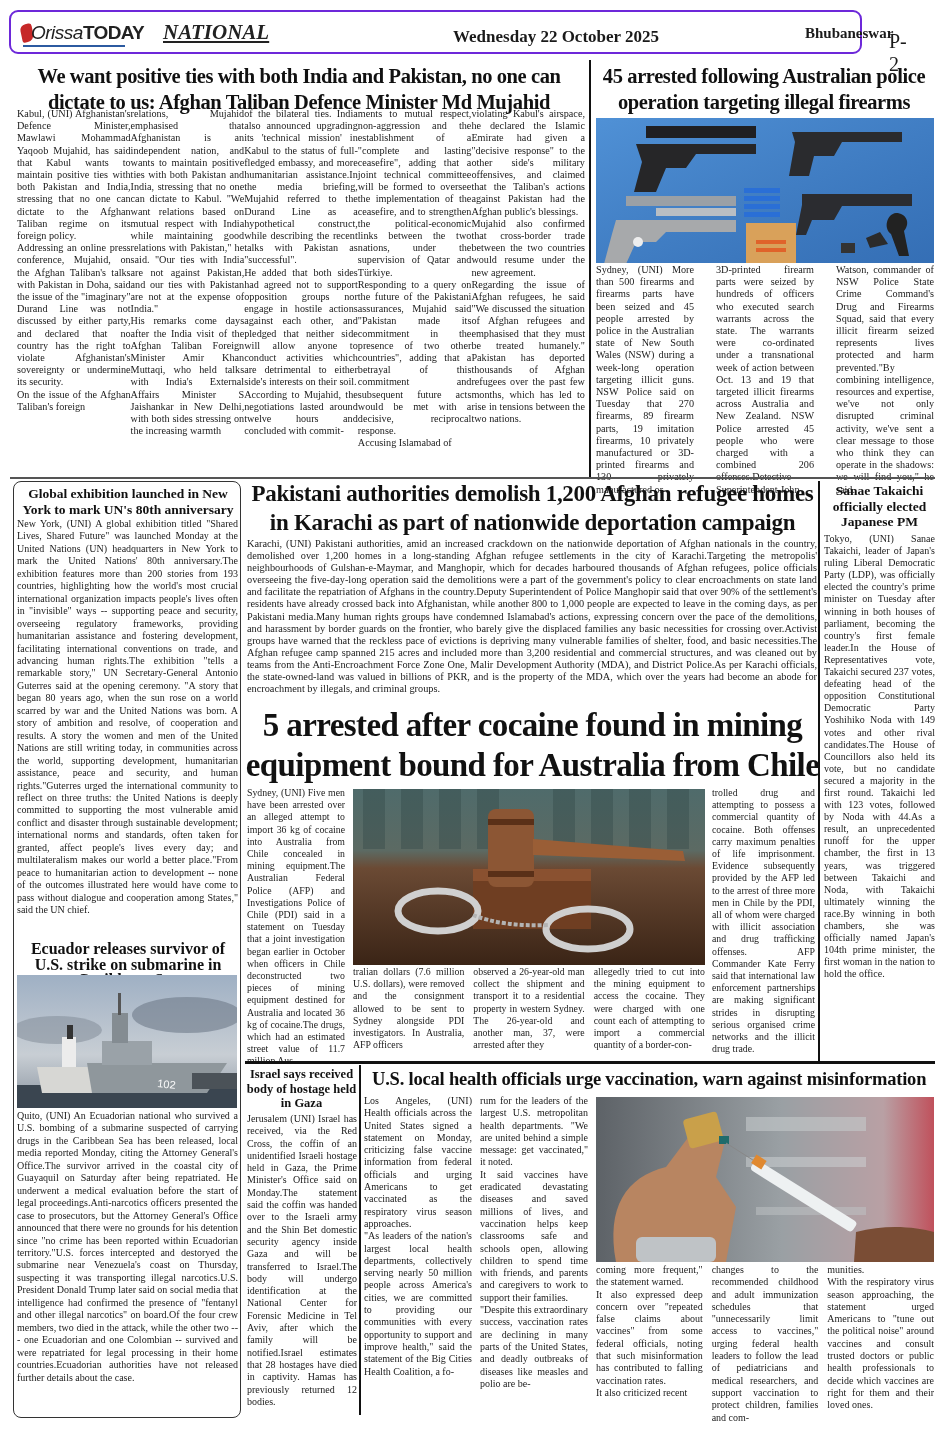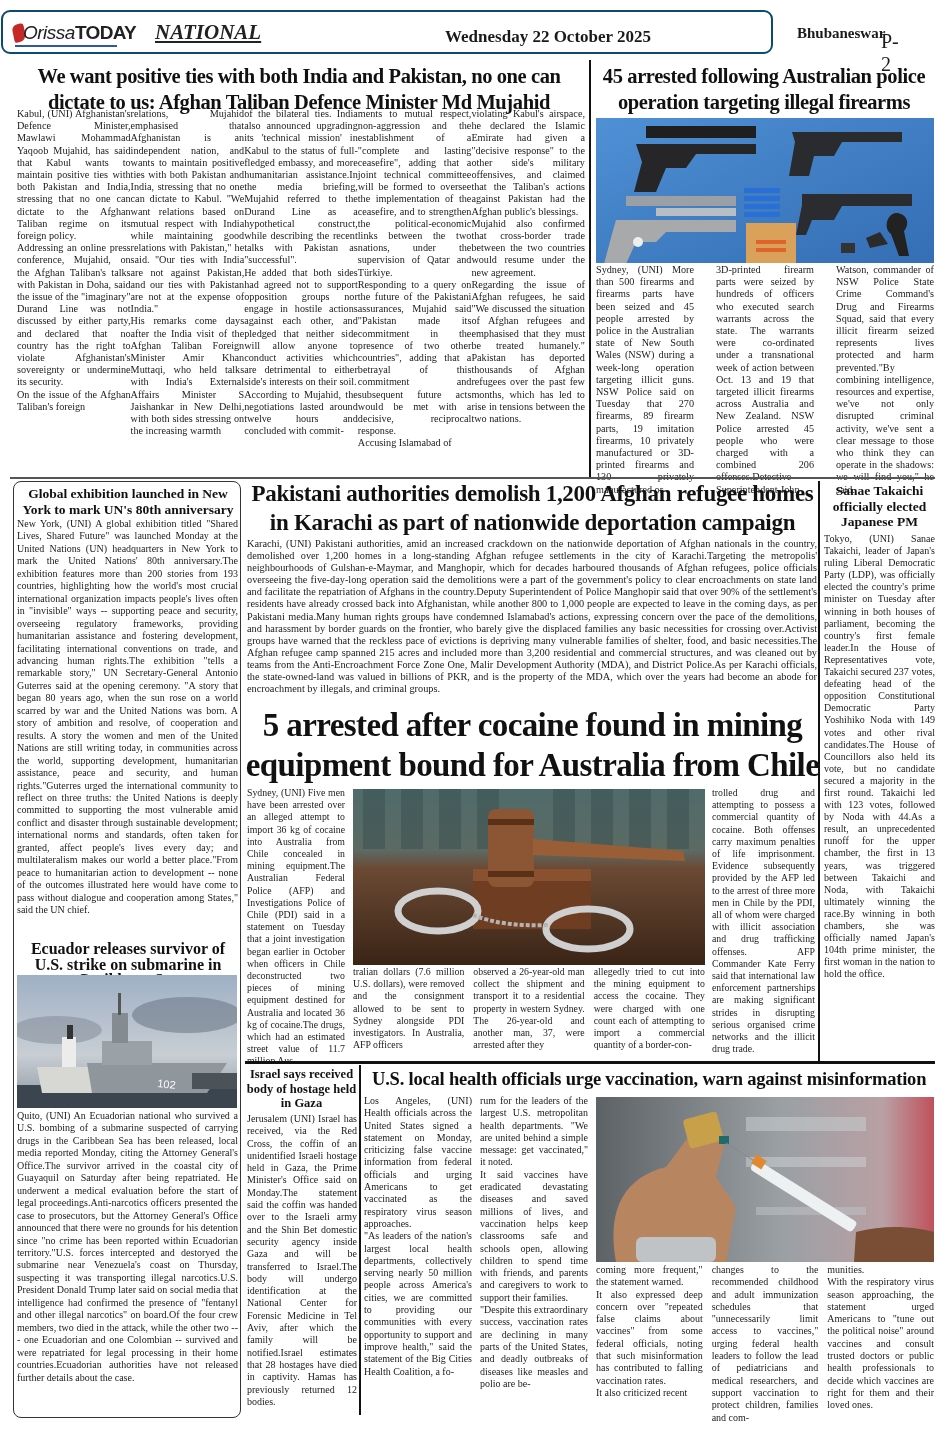--- a/index.html
+++ b/index.html
@@ -1,21 +1,21 @@
 <!DOCTYPE html>
 <html><head>
 <meta charset="utf-8">
 <style>
   * { box-sizing: border-box; margin: 0; padding: 0; }
   html, body { width: 945px; height: 1442px; background: #fff; overflow: hidden; }
   body { position: relative; font-family: "Liberation Serif", serif; color: #1a1a1a; }
   .abs { position: absolute; }
   .masthead {
-    left: 1px; top: 10px; width: 772px; height: 44px;
-    border: 2px solid #0c4a6e; border-radius: 9px; background: #fff;
+    left: 9px; top: 10px; width: 853px; height: 44px;
+    border: 2px solid #6d28d9; border-radius: 9px; background: #fff;
   }
   .logo { left: 10px; top: 10px; width: 125px; height: 26px; }
   .logo .maplogo { position:absolute; left:0; top:2px; width:12px; height:18px; background:#c62828; border-radius: 6px 3px 7px 2px; transform: rotate(-12deg); }
   .logo .orissa { position:absolute; left:10px; top:0; font-family:"Liberation Sans", sans-serif; font-style:italic; font-size:19px; color:#222; letter-spacing:-0.5px; }
   .logo .today { position:absolute; left:62px; top:0; font-family:"Liberation Sans", sans-serif; font-weight:bold; font-size:19px; color:#222; letter-spacing:-0.7px; }
   .logo .bar { position:absolute; left:2px; top:23px; width:102px; height:2px; background:#2c5aa0; }
   .section { left: 152px; top: 8px; font-family:"Liberation Serif", serif; font-style: italic; font-weight: bold; font-size: 21px; text-decoration: underline; color:#222; }
   .date { left: 442px; top: 15px; font-weight: bold; font-size: 17px; }
   .city { left: 754px; top: 13px; font-weight: bold; font-size: 15px; margin-left: 40px; }
   .page { left: 878px; top: 18px; font-size: 20px; }

